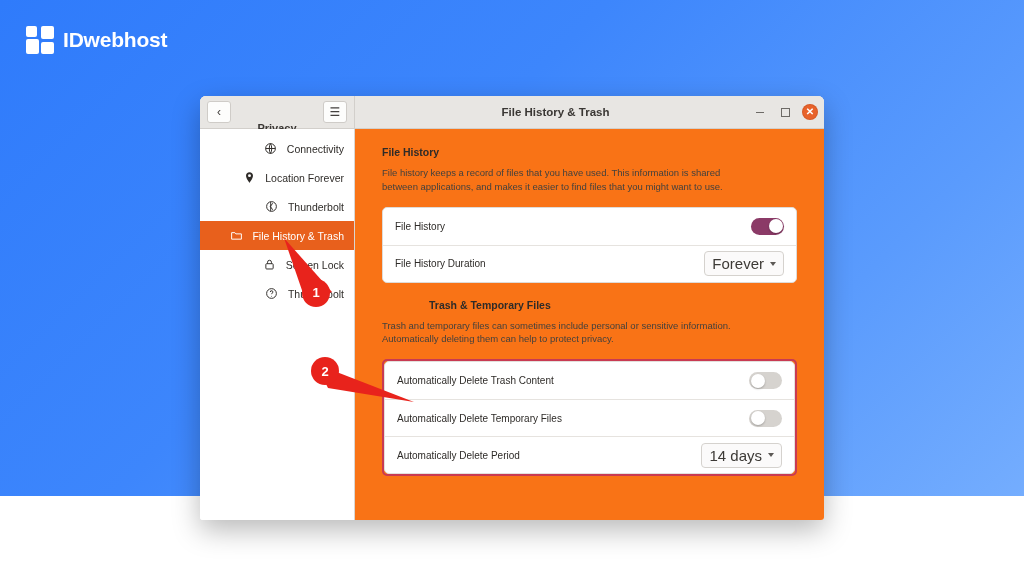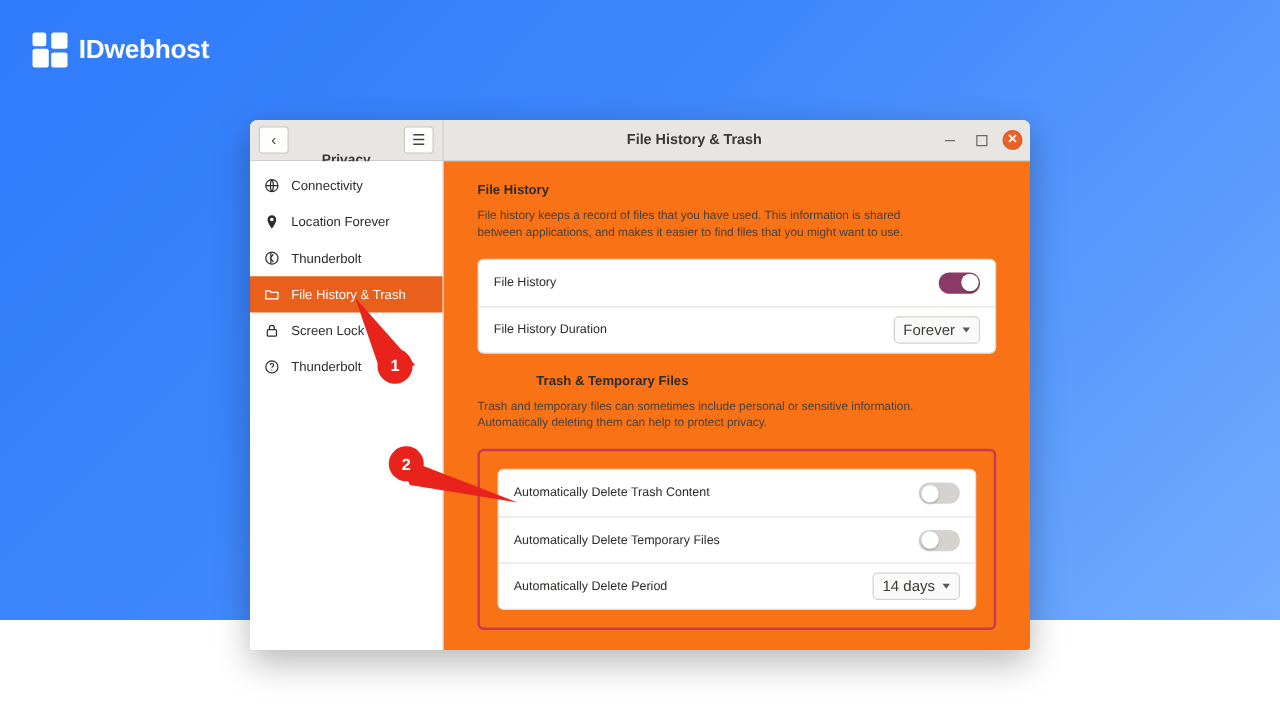--- a/index.html
+++ b/index.html
@@ -153,20 +153,21 @@
     flex: 0 0 auto;
   }
   .side-item {
     height: 29px;
     display: flex;
     align-items: center;
     gap: 9px;
     padding: 0 10px;
     font-size: 10.5px;
     color: #2f2c29;
+    justify-content: flex-end;
   }
   .side-item.active {
     background: #e8601c;
     color: #ffffff;
   }
   .side-ico {
     width: 14px; height: 14px;
     display: flex; align-items: center; justify-content: center;
     flex: 0 0 auto;
   }
@@ -233,21 +234,21 @@
 
   
   .dropdown {
     display: flex;
     align-items: center;
     gap: 6px;
     background: #fbfafa;
     border: 1px solid #d5d2ce;
     border-radius: 4px;
     padding: 3px 7px;
-    font-size: 12px;
+    font-size: 15px;
     color: #3d3a36;
   }
   .dropdown .caret {
     width: 0; height: 0;
     border-left: 3.5px solid transparent;
     border-right: 3.5px solid transparent;
     border-top: 4px solid #5c5955;
   }
 
   
@@ -264,21 +265,21 @@
     font-size: 9.5px;
     padding: 6px 12px;
     border-radius: 4px;
     line-height: 1;
   }
 
   
   .hl {
     border: 2px solid #c93a52;
     border-radius: 5px;
-    padding: 14px;
+    padding: 0;
   }
   .hl .card { border-color: #e3e0dc; }
 
   
   .anno { position: absolute; }
   .anno svg { display: block; overflow: visible; }
   .anno-num {
     position: absolute;
     color: #ffffff;
     font-size: 13px;

